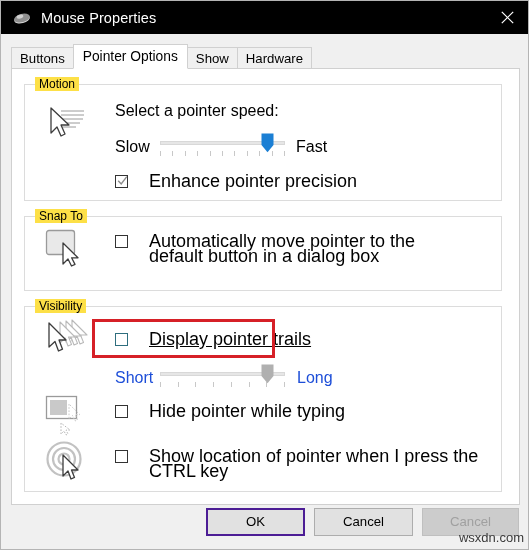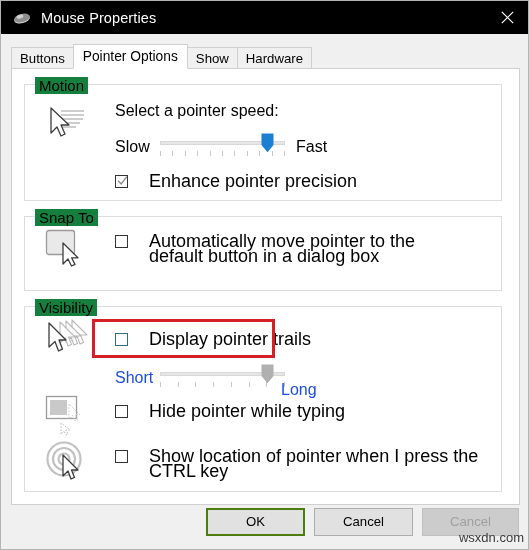--- a/index.html
+++ b/index.html
@@ -110,23 +110,23 @@
   
   .group {
     position: absolute;
     border: 1px solid #dcdcdc;
     box-sizing: border-box;
   }
   .group-title {
     position: absolute;
     top: -8px;
     left: 10px;
-    background: #15803d;
+    background: #fde047;
     padding: 0 4px;
-    font-size: 15px;
+    font-size: 12px;
     color: #000;
     white-space: nowrap;
   }
 
   #grp-motion   { left: 12px; top: 15px;  width: 478px; height: 117px; }
   #grp-snapto   { left: 12px; top: 147px; width: 478px; height: 75px;  }
   #grp-visible  { left: 12px; top: 237px; width: 478px; height: 186px; }
 
   
   .lbl {
@@ -218,21 +218,21 @@
     font-family: "Liberation Sans", sans-serif;
     color: #000;
     background: #e1e1e1;
     border: 1px solid #adadad;
     box-sizing: border-box;
     text-align: center;
     line-height: 26px;
     padding: 0;
   }
   .btn.focus {
-    border: 2px solid #4d7c0f;
+    border: 2px solid #4c1d95;
     line-height: 24px;
   }
   .btn.disabled {
     color: #a0a0a0;
     background: #cccccc;
     border-color: #bfbfbf;
   }
   #btn-ok     { left: 205px; bottom: 13px; width: 99px; }
   #btn-cancel { left: 313px; bottom: 13px; width: 99px; }
   #btn-apply  { left: 421px; bottom: 13px; width: 97px; }
@@ -360,21 +360,21 @@
             <path d="M30 3 L30 24 L35 19 L38 27 L41.5 25.4 L38.5 18 L45 18 Z"></path>
             <path d="M24 4 L24 25 L29 20 L32 28 L35.5 26.4 L32.5 19 L39 19 Z"></path>
             <path d="M18 5 L18 26 L23 21 L26 29 L29.5 27.4 L26.5 20 L33 20 Z"></path>
           </g>
           <path d="M7 6 L7 30 L13 24.5 L16.5 34 L20.5 32.2 L17 23 L24 23 Z" fill="#ffffff" stroke="#3c3c3c" stroke-width="1.3" stroke-linejoin="round"></path>
         </svg>
       </div>
 
       <div class="redbox" style="left:67px; top:12px; width:183px; height:39px;"></div>
 
-      <div class="cbrow" style="left:90px; top:25px;">
+      <div class="cbrow" style="left:90px; top:25px;text-decoration:underline;">
         <div class="cbox teal"></div>
         <div class="cbtext">Display pointer trails</div>
       </div>
 
       <div class="lbl dim" style="position:absolute; left:90px; top:62px;">Short</div>
 
       <div class="slider" id="trails-slider" style="left:135px; top:59px; width:125px;">
         <div class="track"></div>
         <div class="ticks">
             <i style="left: 0px;"></i>
@@ -386,21 +386,21 @@
             <i style="left: 106.286px;"></i>
             <i style="left: 124px;"></i>
           </div>
         <div class="thumb" style="left: 101px;">
           <svg width="13" height="20" viewBox="0 0 13 20">
             <path d="M0.5 0.5 H12.5 V12 L6.5 19.2 L0.5 12 Z" fill="#b0b0b0"></path>
           </svg>
         </div>
       </div>
 
-      <div class="lbl dim" style="position:absolute; left:256px; top:62px;margin-top:12px;">Long</div>
+      <div class="lbl dim" style="position:absolute; left:272px; top:62px;">Long</div>
 
       <div class="icon-wrap" style="left:20px; top:88px;">
         <svg width="46" height="42" viewBox="0 0 46 42">
           <rect x="1.5" y="1.5" width="30" height="22" fill="#ffffff" stroke="#9a9a9a" stroke-width="1.3"></rect>
           <rect x="5" y="5" width="17" height="15" fill="#c9c9c9"></rect>
           <path d="M24 9 L24 24 L27.5 20.5 L30 26 L32.5 24.8 L30.2 19.6 L34.8 19.6 Z" fill="none" stroke="#c8c8c8" stroke-width="1" stroke-dasharray="1.6 1.6"></path>
           <path d="M16 28 L16 39 L19 36 L21 40 L23 39 L21 35 L25 35 Z" fill="none" stroke="#b5b5b5" stroke-width="1" stroke-dasharray="1.6 1.6"></path>
         </svg>
       </div>
 

